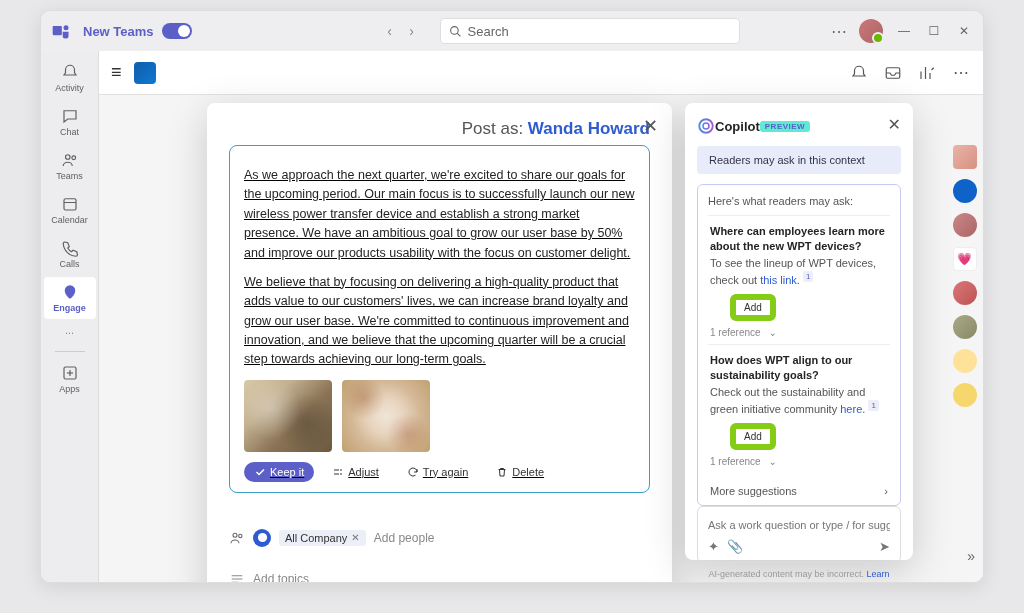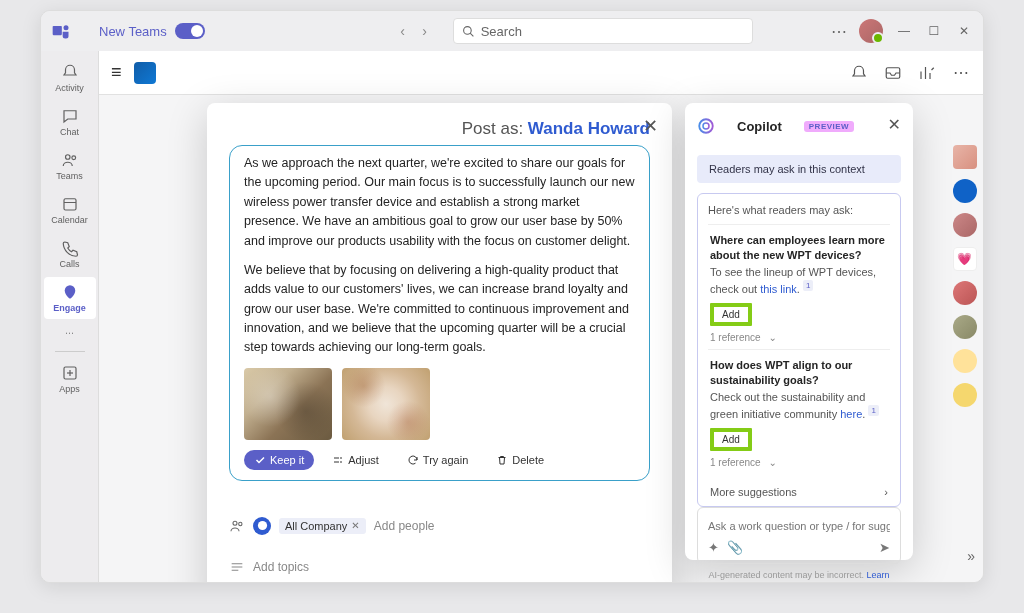--- a/index.html
+++ b/index.html
@@ -2,21 +2,21 @@
 <html><head>
 <meta charset="utf-8">
 <style>
 * { box-sizing: border-box; margin: 0; padding: 0; font-family: "Segoe UI", -apple-system, sans-serif; }
 body { width: 1024px; height: 613px; overflow: hidden; background: #e8e8ea; position: relative; }
 
 .app-frame { position: absolute; top: 10px; left: 40px; right: 40px; bottom: 30px; background: #f0f0f2; border-radius: 10px; box-shadow: 0 4px 20px rgba(0,0,0,0.1); overflow: hidden; border: 1px solid #ddd; }
 
 .titlebar { height: 40px; display: flex; align-items: center; padding: 0 10px; gap: 8px; background: #eeeef0; }
 .titlebar .logo { width: 20px; height: 20px; color: #5b5fc7; }
-.titlebar .nt-label { color: #5b5fc7; font-size: 13px; font-weight: 400; margin-left: 20px; }
+.titlebar .nt-label { color: #5b5fc7; font-size: 13px; font-weight: 700; margin-left: 4px; }
 .toggle { width: 30px; height: 16px; background: #5b5fc7; border-radius: 8px; position: relative; }
 .toggle::after { content:""; position:absolute; width:12px; height:12px; background:#fff; border-radius:50%; top:2px; right:2px; }
 .nav-arrows { display:flex; gap:2px; margin-left: 180px; color:#888; }
 .nav-arrows span { width:20px; height:20px; display:flex; align-items:center; justify-content:center; font-size:14px; cursor:pointer; }
 .search { flex: 0 0 300px; height: 26px; background: #fff; border: 1px solid #ddd; border-radius: 4px; display:flex; align-items:center; padding: 0 8px; color:#666; font-size:13px; gap:6px; margin-left:10px; }
 .titlebar .right { margin-left:auto; display:flex; align-items:center; gap:12px; color:#666; }
 .avatar-sm { width:24px; height:24px; border-radius:50%; background: linear-gradient(135deg,#c77,#a66); position:relative;}
 .avatar-sm::after{content:"";position:absolute;width:8px;height:8px;background:#6bb700;border-radius:50%;bottom:-1px;right:-1px;border:2px solid #eeeef0;}
 .winbtn { width:18px; height:18px; display:flex; align-items:center; justify-content:center; font-size:12px; cursor:pointer; }
 
@@ -30,55 +30,55 @@
 .engage-header { height:44px; background:#fff; border-bottom:1px solid #e1e1e1; display:flex; align-items:center; padding:0 12px; gap:12px; }
 .hamburger { font-size:18px; color:#333; cursor:pointer;}
 .engage-logo { width:22px; height:22px; border-radius:4px; background:linear-gradient(135deg,#105da8,#0f78d4); }
 .header-right { margin-left:auto; display:flex; gap:14px; color:#555; align-items:center;}
 .header-right .icn { width:20px; height:20px; cursor:pointer; display:flex; align-items:center; justify-content:center;}
 
 .modal { position:absolute; top:52px; left:108px; width:465px; background:#fff; border-radius:8px; box-shadow:0 10px 40px rgba(0,0,0,0.18); padding:16px 22px 14px; }
 .modal .close { position:absolute; top:12px; right:14px; font-size:18px; color:#555; cursor:pointer; }
 .post-as { font-size:17px; color:#555; margin-bottom:6px;text-align:right; }
 .post-as a { color:#2f5bd0; font-weight:600; text-decoration:none; }
-.draft { border:1.5px solid #3aa0c9; border-radius:13px; padding:8px 14px 10px; }
+.draft { border:1.5px solid #3aa0c9; border-radius:8px; padding:20px 14px 10px;text-decoration:underline; }
 .draft p { font-size:12.5px; line-height:1.55; color:#242424; margin-bottom:10px; }
 .imgrow { display:flex; gap:10px; }
 .thumb { width:88px; height:72px; border-radius:4px; background:#ddd; overflow:hidden; }
 .thumb.t1 { background: linear-gradient(135deg,#d9c9a8 0%,#c2b090 30%,#8b7355 60%,#6b5a40 100%); position:relative;}
 .thumb.t1::before{content:"";position:absolute;inset:0;background:radial-gradient(circle at 30% 40%,rgba(255,255,255,.3),transparent 40%),radial-gradient(circle at 70% 60%,rgba(0,0,0,.2),transparent 40%);}
 .thumb.t2 { background: radial-gradient(circle at 50% 50%,#f0e5d8 0%,#e8d5c0 30%,#d4b896 60%,#c0a070 100%); position:relative;}
 .thumb.t2::before{content:"";position:absolute;inset:0;background:radial-gradient(circle at 25% 25%,rgba(139,69,19,.3),transparent 25%),radial-gradient(circle at 75% 75%,rgba(160,82,45,.3),transparent 25%);}
 .actions { display:flex; gap:8px; margin-top:10px; }
 .pill { display:flex; align-items:center; gap:4px; font-size:11px; padding:4px 10px; border-radius:12px; cursor:pointer; color:#333; }
 .pill.primary { background:#5b5fc7; color:#fff; }
 .pill svg { width:12px; height:12px; }
 
 .audience-row { display:flex; align-items:center; gap:8px; margin-top:30px; padding:6px 0; font-size:12px; color:#555; }
 .tag { background:#eceef8; border-radius:3px; padding:2px 6px; font-size:11px; color:#333; display:flex; align-items:center; gap:4px; }
 .tag .x { color:#777; cursor:pointer; font-size:10px;}
 .topics-row { display:flex; align-items:center; gap:8px; margin-top:12px; padding:6px 0; font-size:12px; color:#888; }
 .divider { height:1px; background:#eee; margin:8px -6px; }
 
 .copilot { position:absolute; top:52px; left:586px; width:228px; bottom:22px; background:#fff; border-radius:8px; box-shadow:0 10px 40px rgba(0,0,0,0.18); padding:14px 12px 10px; display:flex; flex-direction:column; }
 .copilot .close { position:absolute; top:12px; right:12px; font-size:16px; color:#555; cursor:pointer; }
-.cp-head { display:flex; align-items:center; gap:22px; margin-bottom:20px; }
+.cp-head { display:flex; align-items:center; gap:0; margin-bottom:11px; }
 .cp-logo { width:18px; height:18px; }
 .cp-title { font-size:13px; font-weight:600; color:#242424; }
-.cp-badge { font-size:8px; background:#f0abfc; color:#5b5fc7; padding:1px 5px; border-radius:3px; font-weight:600; letter-spacing:0.5px;}
+.cp-badge { font-size:8px; background:#5eead4; color:#5b5fc7; padding:1px 5px; border-radius:3px; font-weight:600; letter-spacing:0.5px;}
 .context-pill { background:#e8ebfa; color:#323348; font-size:11px; padding:8px 12px; border-radius:4px; margin-bottom:10px;}
 .readers-box { border:1px solid #c7c9f0; border-radius:6px; padding:10px 10px 8px; font-size:11px; flex:0 0 auto; }
 .readers-box .hdr { color:#555; margin-bottom:8px; font-size:11px;}
 .qa { border-top:1px solid #eee; padding:8px 2px 6px; }
 .qa:first-of-type { border-top:none; padding-top:2px;}
 .qa .q { font-weight:600; color:#242424; font-size:11px; line-height:1.35;}
 .qa .a { color:#555; font-size:11px; line-height:1.4; margin-top:2px;}
 .qa .a a { color:#2f5bd0; text-decoration:none;}
 .qa .ref-num { display:inline-block; background:#eceef8; color:#5b5fc7; font-size:8px; padding:0 3px; border-radius:2px; vertical-align:super;}
-.addbtn { margin-top:6px; font-size:10px; padding:2px 8px; border:4px solid #84cc16; background:#fff; border-radius:1px; cursor:pointer; color:#333;}
+.addbtn { margin-top:6px; font-size:10px; padding:2px 8px; border:6px solid #84cc16; background:#fff; border-radius:6px; cursor:pointer; color:#333;margin-left:20px;}
 .refline { font-size:10px; color:#888; margin-top:6px; display:flex; align-items:center; gap:8px; cursor:pointer;}
 .more-sug { display:flex; justify-content:space-between; align-items:center; font-size:11px; color:#555; margin-top:8px; padding:4px 2px 0; cursor:pointer;}
 .ask-box { margin-top:auto; border:1px solid #ddd; border-radius:6px; padding:8px 10px; }
 .ask-box input { border:none; outline:none; width:100%; font-size:11px; color:#555; }
 .ask-icons { display:flex; align-items:center; gap:8px; margin-top:6px; color:#777; font-size:13px;}
 .ask-icons .send { margin-left:auto; }
 .disclaimer { font-size:9px; color:#999; text-align:center; margin-top:6px;}
 .disclaimer a { color:#2f5bd0; text-decoration:none;}
 
 .rail { position:absolute; right:6px; top:94px; display:flex; flex-direction:column; gap:10px; }

